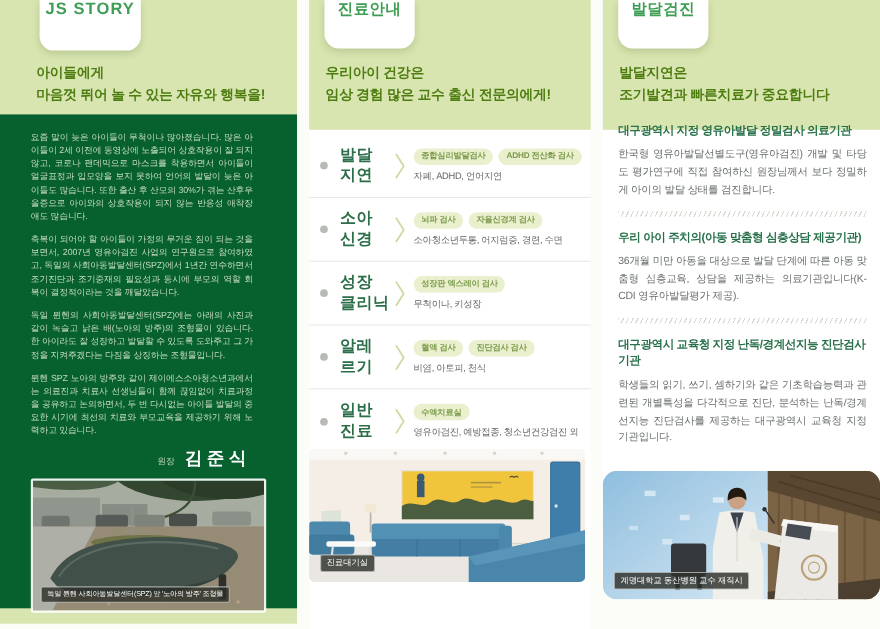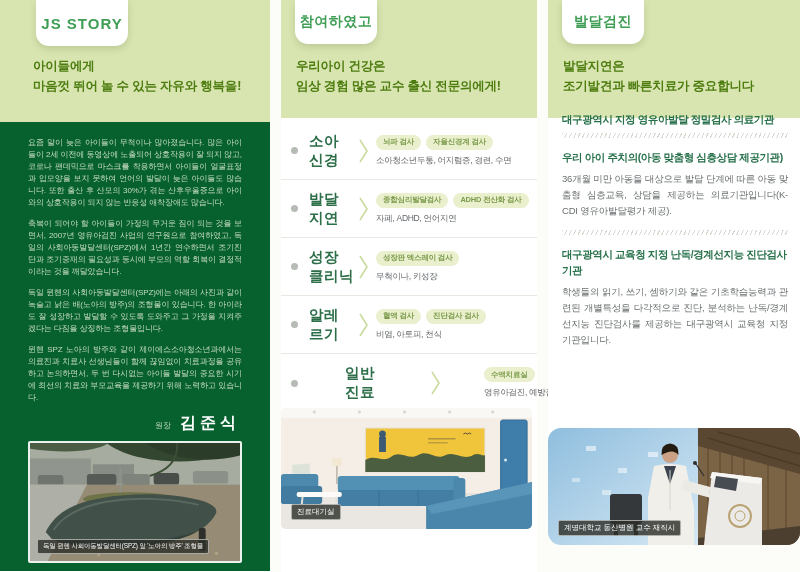--- a/index.html
+++ b/index.html
@@ -9,34 +9,34 @@
 
   
   .panel { position:absolute; top:0; }
   .panel-left   { left:0;   width:270px; height:567px; background:#d8e5b0; }
   .panel-middle { left:281px; width:256px; height:572px; background:#ffffff; }
   .panel-right  { left:548px; width:252px; height:487px; background:#ffffff;text-decoration:underline; }
   .header-band { position:absolute; top:0; left:0; right:0; height:118px; background:#d8e5b0; }
 
   
   .tab { position:absolute; top:0; background:#ffffff; border-radius:0 0 13px 13px;
-         color:#3f9e55; font-weight:bold; display:flex; align-items:center; justify-content:center;
+         color:#3f9e55; font-weight:bold; display:flex; align-items:flex-start; justify-content:center;
          box-shadow:0 3px 7px rgba(90,110,60,.22); z-index:3; }
   .tab-left   { left:36px; width:92px; height:46px; font-size:15px; letter-spacing:1px; }
   .tab-small  { left:14px; width:82px; height:44px; font-size:14px; letter-spacing:0.5px; }
 
   
   .headline { position:absolute; font-weight:bold; color:#4d7c0f; font-size:12.5px;
               line-height:1.62; letter-spacing:-0.2px; z-index:2; white-space:nowrap; }
   .hl-left   { left:33px; top:56px; }
   .hl-inner  { left:15px; top:56px; }
 
   
-  .green-block { position:absolute; top:122px; left:0; width:270px; height:449px;
-                 background:#07612f; padding:15px 28px 0 28px; }
+  .green-block { position:absolute; top:104px; left:0; width:270px; height:449px;
+                 background:#07612f; padding:15px 40px 0 28px; }
   .green-block p { font-size:8px; line-height:1.5; color:#c6dcc0; margin:0 0 9px 0;
                    text-align:justify; letter-spacing:-0.1px; }
   .signature { text-align:right; margin:2px 2px 7px 0; }
   .sig-title { font-size:8px; color:#b7d2b5; margin-right:9px; }
   .sig-name  { font-size:16px; font-weight:bold; color:#ffffff; letter-spacing:4px; }
 
   
   .photo { position:relative; overflow:hidden; }
   .photo-boat { width:214px; height:122px; border:2px solid rgba(255,255,255,.92); border-radius:2px; }
   .photo-waiting { position:absolute; left:0; top:408px; width:251px; height:121px; border-radius:5px;text-decoration:underline; }
@@ -45,21 +45,21 @@
   .caption { position:absolute; background:rgba(45,48,42,.82); border:1px solid rgba(255,255,255,.55);
              color:#fff; padding:2px 5px; border-radius:2px; white-space:nowrap; }
   .cap-boat    { left:7px;  bottom:7px; font-size:6.5px; letter-spacing:-0.2px; }
   .cap-waiting { left:10px; bottom:9px; font-size:7.5px; }
   .cap-lecture { left:10px; bottom:9px; font-size:7.5px; }
 
   
   .departments { position:absolute; top:122px; left:0; width:256px; list-style:none; }
   .dept-row { display:flex; align-items:center; min-height:58px; padding:6px 4px 6px 10px;
               border-bottom:1px solid #e9e9e4; }
-  .dept-row:last-child { border-bottom:none;gap:36px; }
+  .dept-row:last-child { border-bottom:none; }
   .dot { width:7px; height:7px; border-radius:50%; background:#b7bbb5; flex:0 0 auto; }
   .dept-name { flex:0 0 48px; margin-left:11px; font-size:14.5px; font-weight:bold;
                color:#2b6e48; line-height:1.28; letter-spacing:0.5px; }
   .chev { flex:0 0 auto; margin:0 7px 0 2px; }
   .dept-info { flex:1; min-width:0; }
   .badges { display:flex; gap:5px; margin-bottom:5px; }
   .badge { background:#eaf0cd; color:#7c9a4c; font-size:7.5px; font-weight:bold;
            padding:2.5px 7px; border-radius:9px; white-space:nowrap; letter-spacing:-0.2px; }
   .desc { font-size:8.5px; color:#63676a; letter-spacing:-0.3px; white-space:nowrap; }
 
@@ -125,62 +125,62 @@
           <rect x="172" y="88" width="7" height="24" rx="2" fill="#2d2f2b"></rect>
         </svg>
         <figcaption class="caption cap-boat">독일 뮌헨 사회아동발달센터(SPZ) 앞 '노아의 방주' 조형물</figcaption>
       </figure>
     </div>
   </section>
 
   <section class="panel panel-middle">
     <div class="header-band"></div>
     <div class="tab tab-small">
-      <span>참여하였고</span>
+      <span>진료안내</span>
     </div>
     <h2 class="headline hl-inner">
       <span>우리아이 건강은</span><br>
       <span>임상 경험 많은 교수 출신 전문의에게!</span>
     </h2>
 
     <ul class="departments">
 
       <li class="dept-row">
         <span class="dot"></span>
         <div class="dept-name">
+          <span>발달</span><br>
+          <span>지연</span>
+        </div>
+        <svg class="chev" width="10" height="28" viewBox="0 0 10 28">
+          <polyline points="1,3 8,14 1,25" fill="none" stroke="#c9db9c" stroke-width="1.6"></polyline>
+          </svg>
+        <div class="dept-info">
+          <div class="badges">
+            <span class="badge">종합심리발달검사</span>
+            <span class="badge">ADHD 전산화 검사</span>
+          </div>
+          <p class="desc">자폐, ADHD, 언어지연</p>
+        </div>
+      </li>
+
+      <li class="dept-row">
+        <span class="dot"></span>
+        <div class="dept-name">
           <span>소아</span><br>
           <span>신경</span>
         </div>
         <svg class="chev" width="10" height="28" viewBox="0 0 10 28">
           <polyline points="1,3 8,14 1,25" fill="none" stroke="#c9db9c" stroke-width="1.6"></polyline>
           </svg>
         <div class="dept-info">
           <div class="badges">
             <span class="badge">뇌파 검사</span>
             <span class="badge">자율신경계 검사</span>
           </div>
           <p class="desc">소아청소년두통, 어지럼증, 경련, 수면</p>
-        </div>
-      </li>
-
-      <li class="dept-row">
-        <span class="dot"></span>
-        <div class="dept-name">
-          <span>발달</span><br>
-          <span>지연</span>
-        </div>
-        <svg class="chev" width="10" height="28" viewBox="0 0 10 28">
-          <polyline points="1,3 8,14 1,25" fill="none" stroke="#c9db9c" stroke-width="1.6"></polyline>
-          </svg>
-        <div class="dept-info">
-          <div class="badges">
-            <span class="badge">종합심리발달검사</span>
-            <span class="badge">ADHD 전산화 검사</span>
-          </div>
-          <p class="desc">자폐, ADHD, 언어지연</p>
         </div>
       </li>
 
       <li class="dept-row">
         <span class="dot"></span>
         <div class="dept-name">
           <span>성장</span><br>
           <span>클리닉</span>
         </div>
         <svg class="chev" width="10" height="28" viewBox="0 0 10 28">
@@ -276,20 +276,21 @@
     <div class="tab tab-small">
       <span>발달검진</span>
     </div>
     <h2 class="headline hl-inner">
       <span>발달지연은</span><br>
       <span>조기발견과 빠른치료가 중요합니다</span>
     </h2>
 
     <div class="sections">
       <h3 class="sec-title t-nowrap">대구광역시 지정 영유아발달 정밀검사 의료기관</h3>
+      <p class="sec-body">한국형 영유아발달선별도구(영유아검진) 개발 및 타당도 평가연구에 직접 참여하신 원장님께서 보다 정밀하게 아이의 발달 상태를 검진합니다.</p>
       <div class="hatch"></div>
 
       <h3 class="sec-title t-nowrap">우리 아이 주치의(아동 맞춤형 심층상담 제공기관)</h3>
       <p class="sec-body">36개월 미만 아동을 대상으로 발달 단계에 따른 아동 맞춤형 심층교육, 상담을 제공하는 의료기관입니다(K-CDI 영유아발달평가 제공).</p>
       <div class="hatch"></div>
 
       <h3 class="sec-title">대구광역시 교육청 지정 난독/경계선지능 진단검사 기관</h3>
       <p class="sec-body">학생들의 읽기, 쓰기, 셈하기와 같은 기초학습능력과 관련된 개별특성을 다각적으로 진단, 분석하는 난독/경계선지능 진단검사를 제공하는 대구광역시 교육청 지정 기관입니다.</p>
     </div>
 

